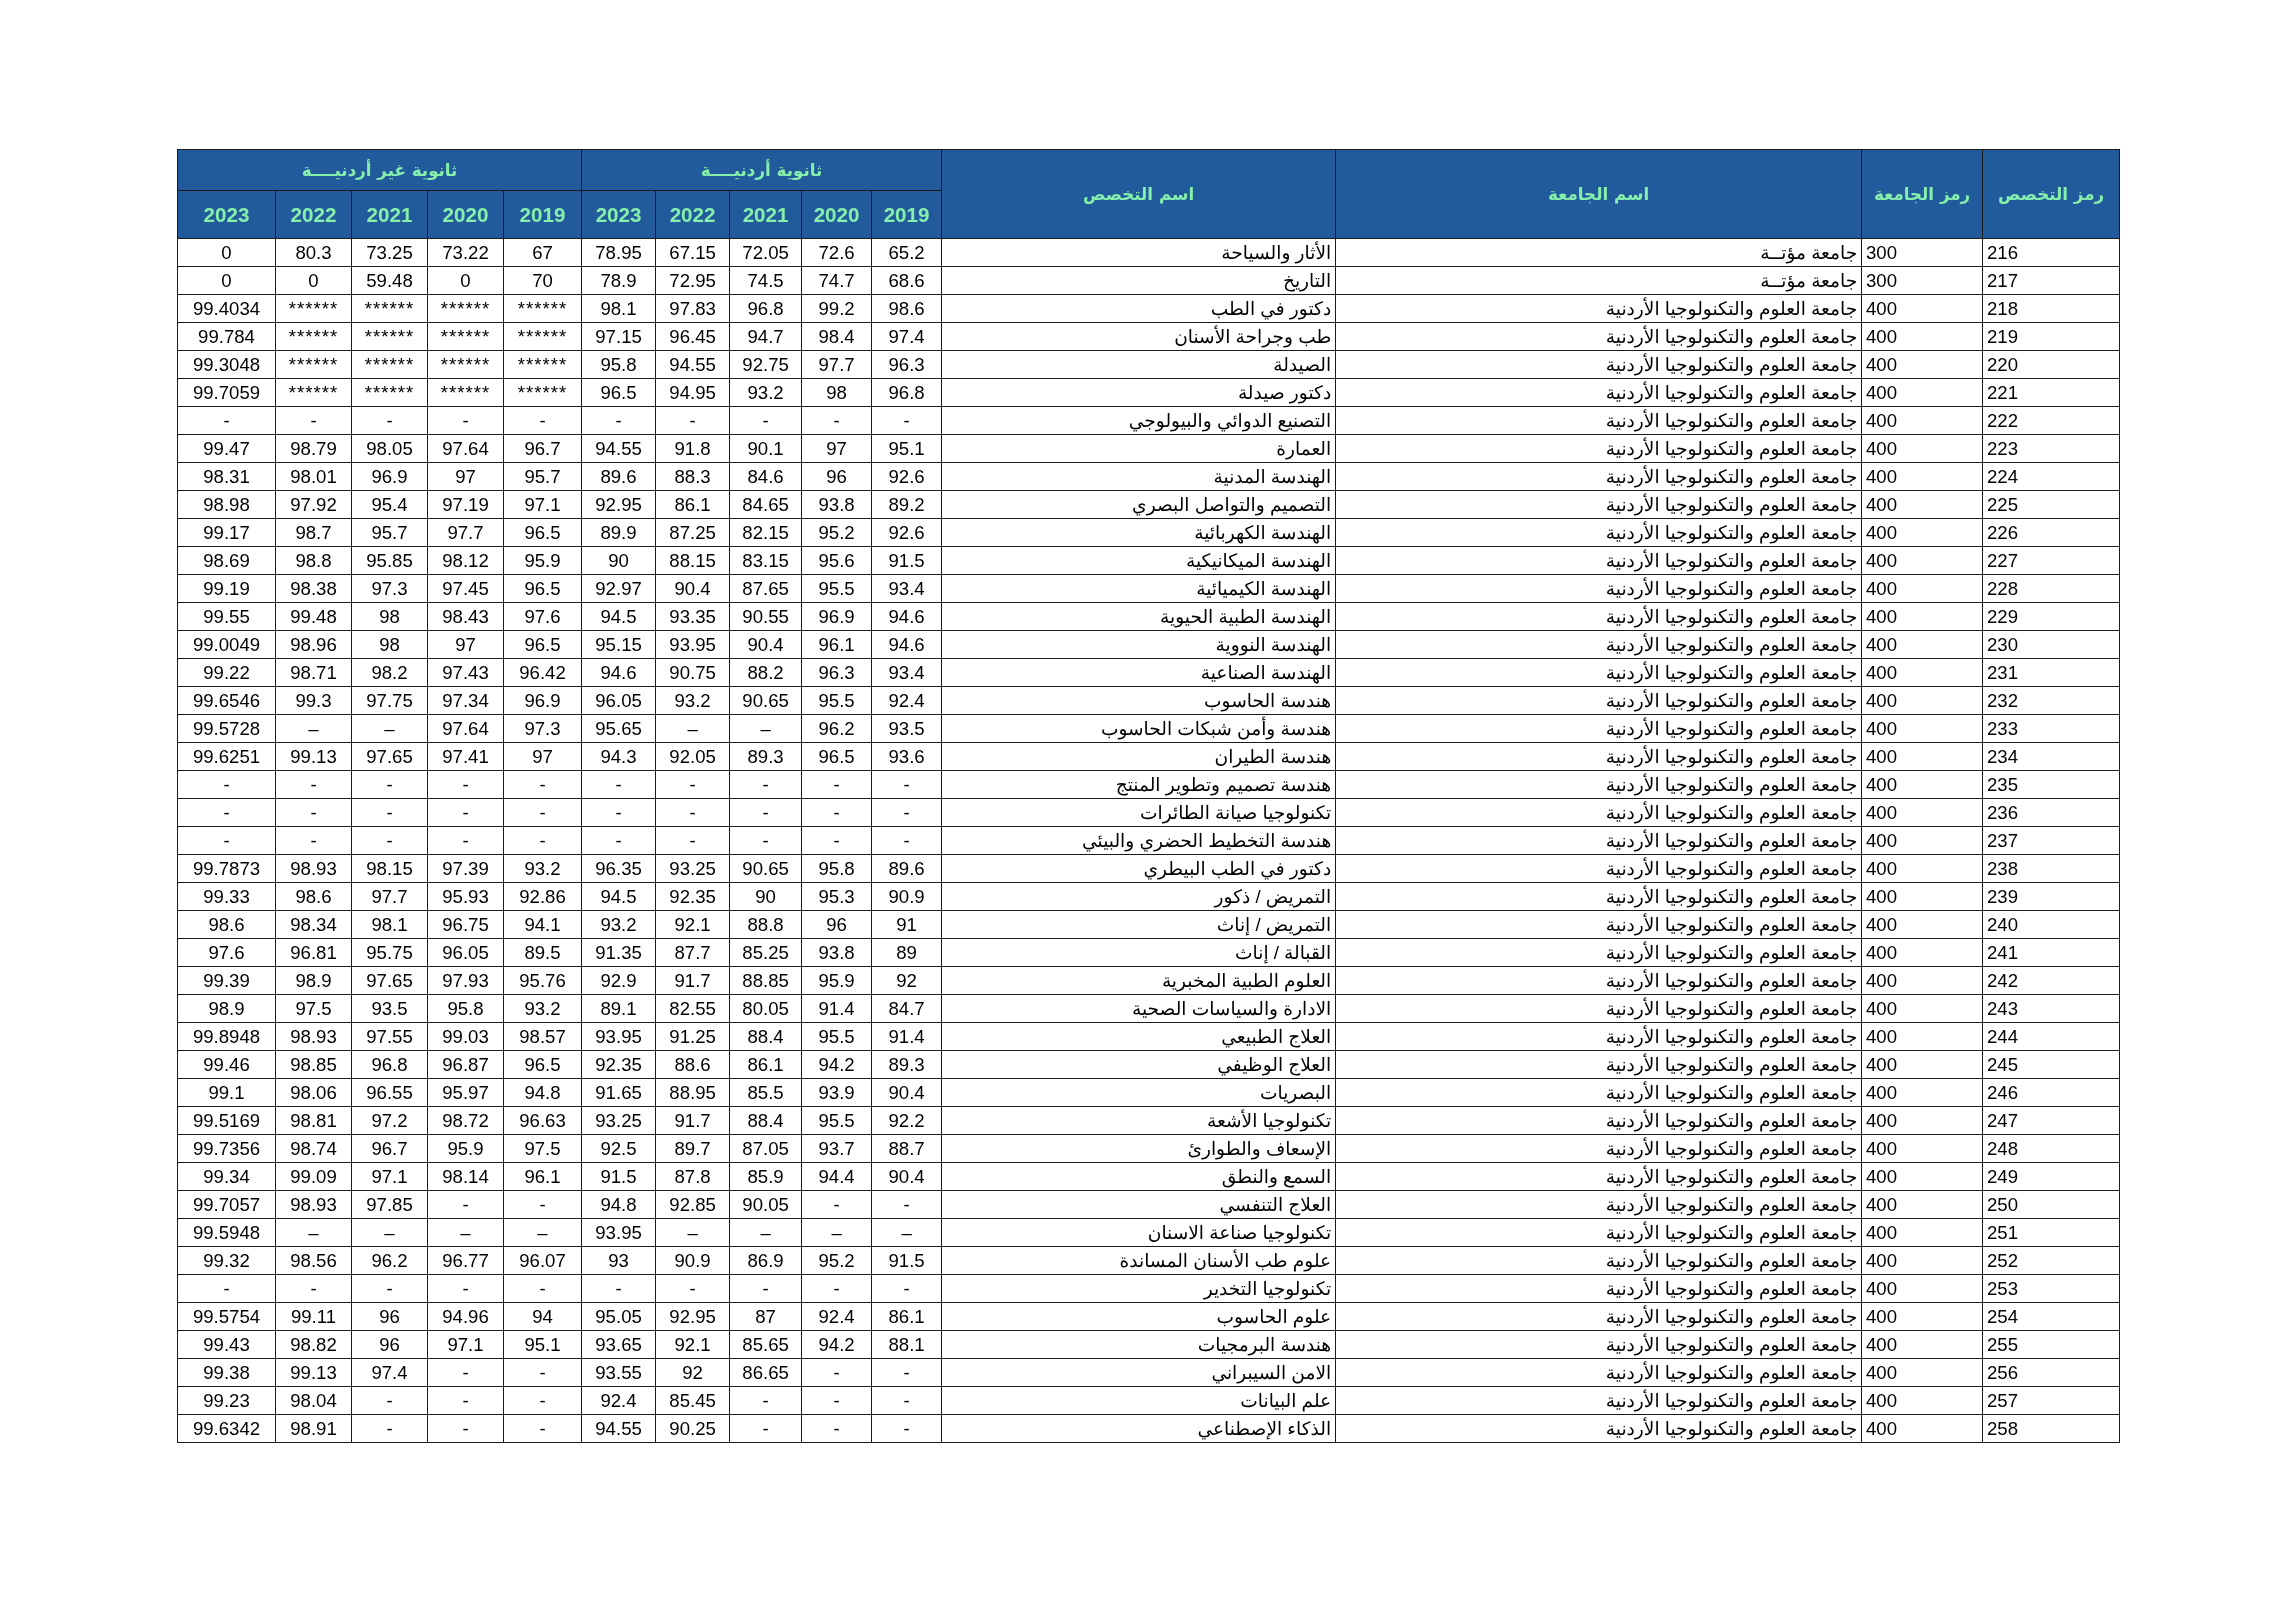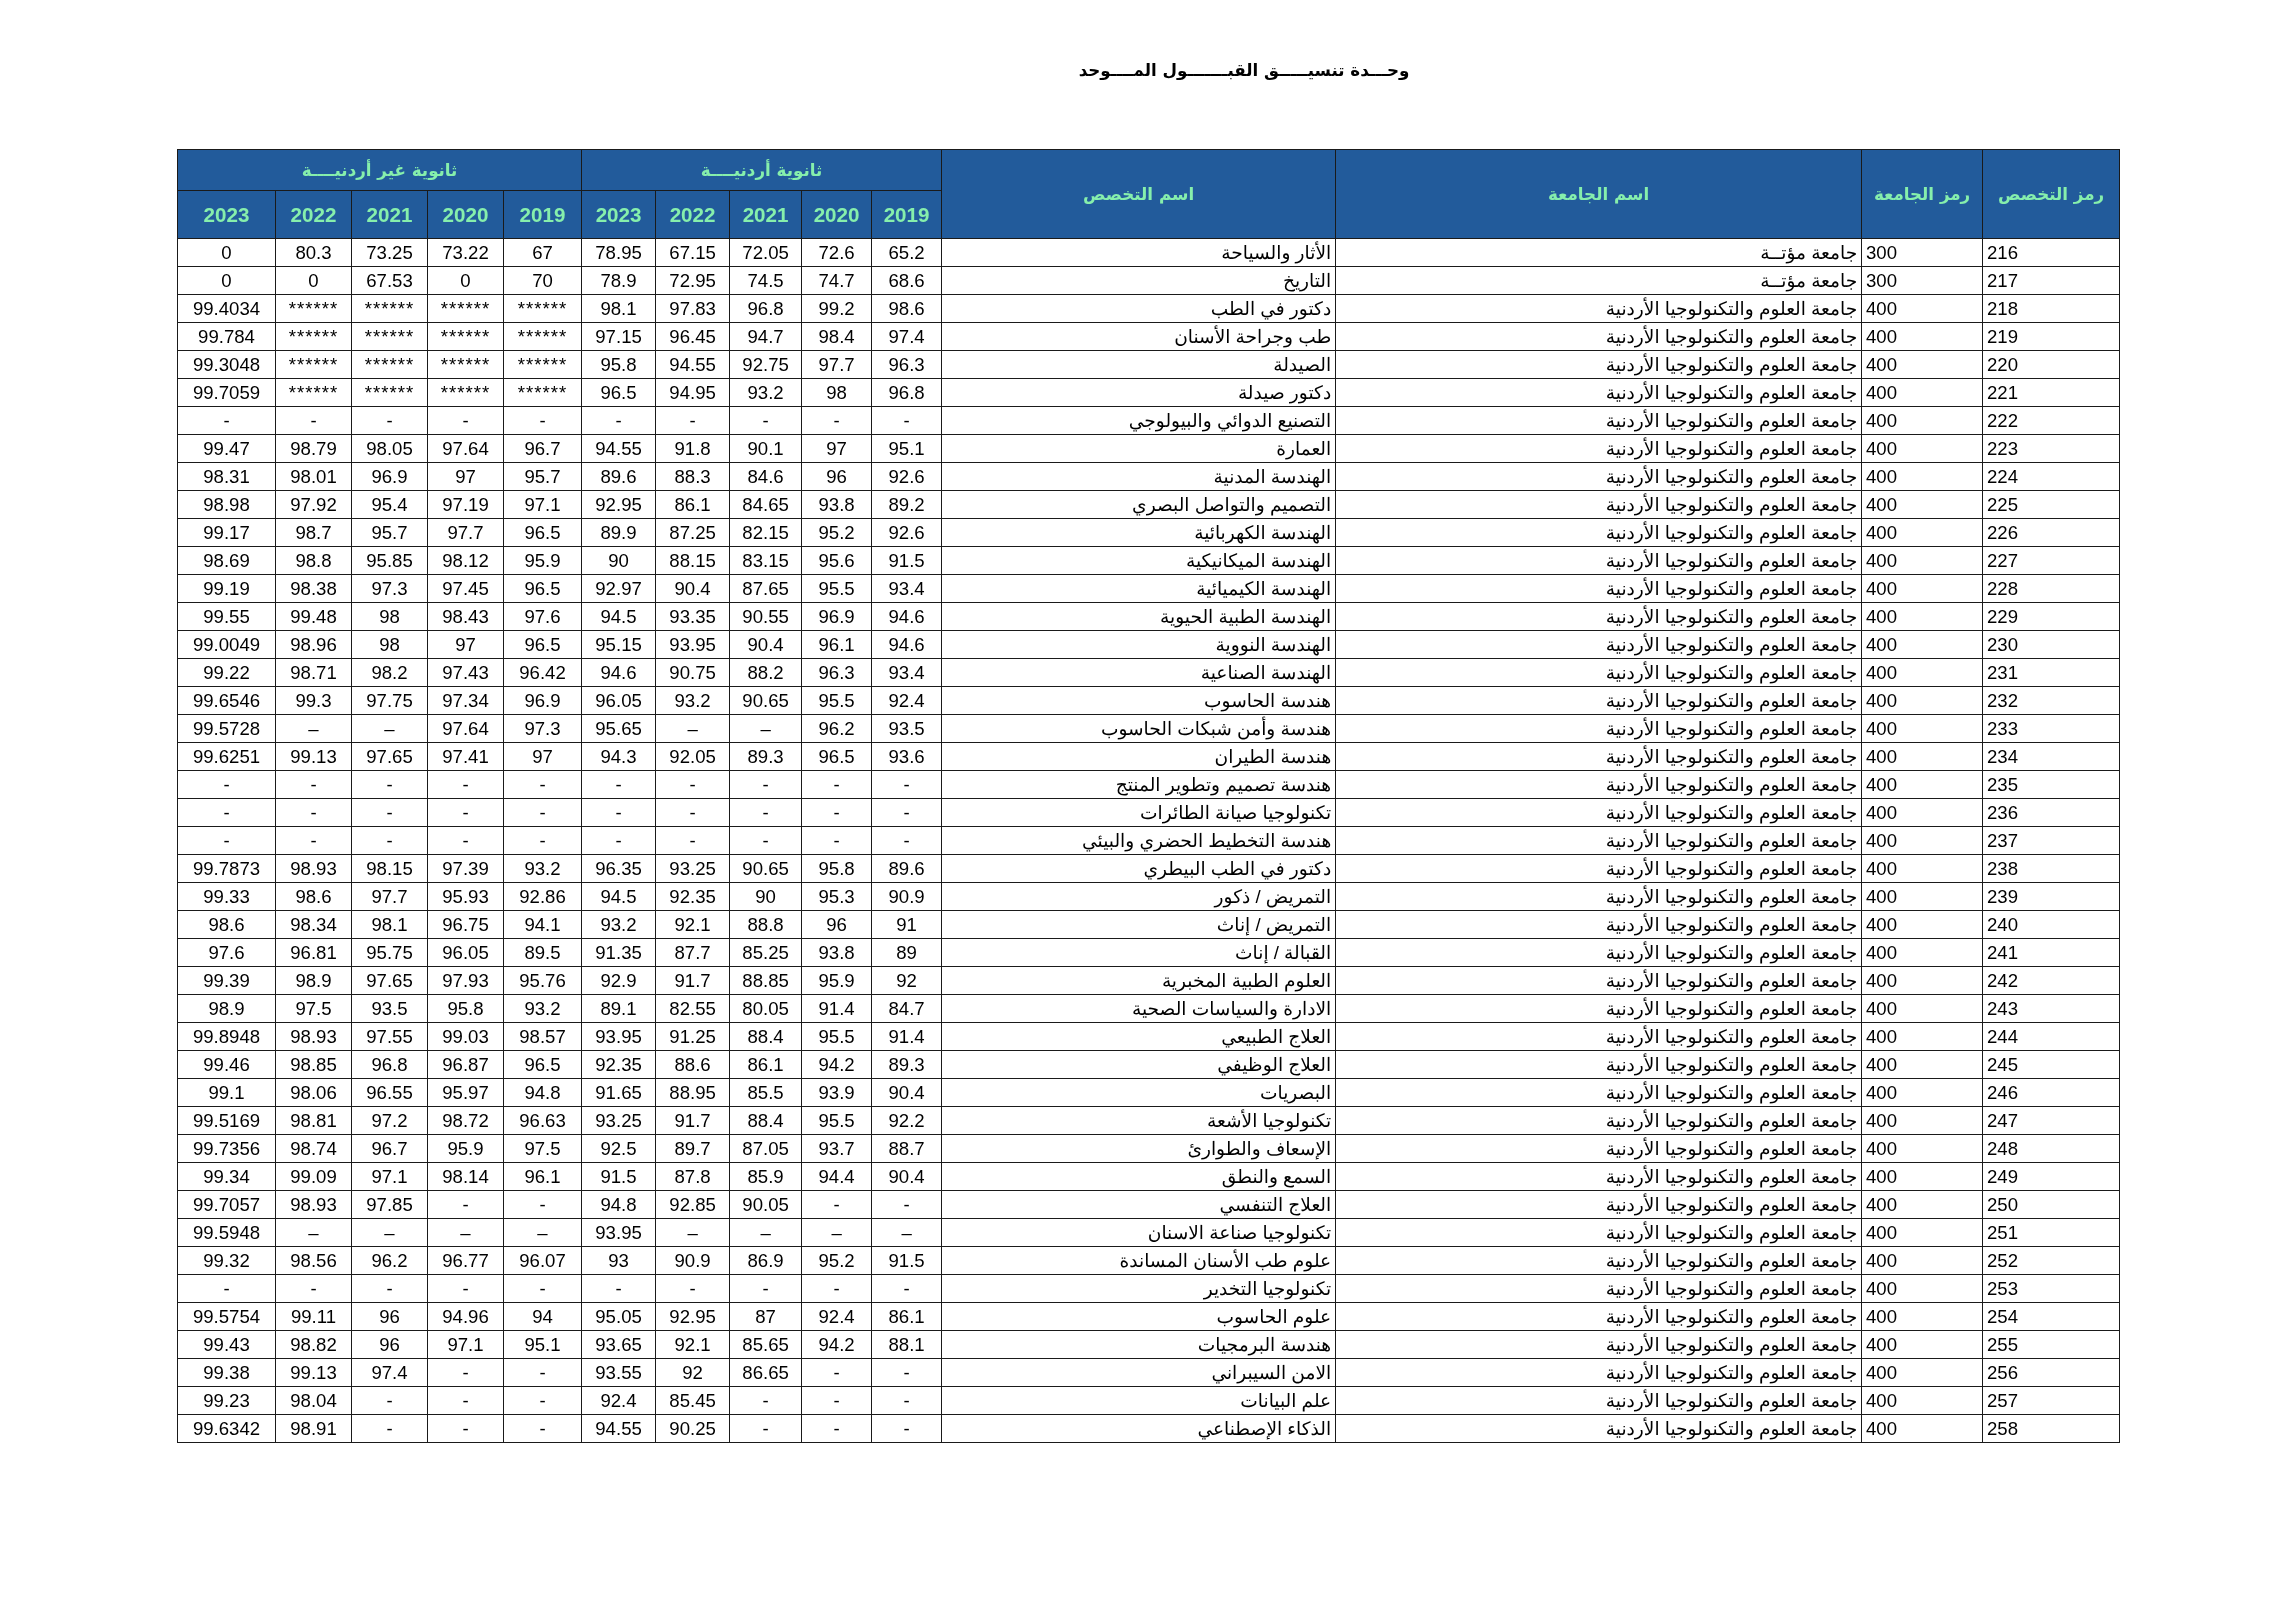--- a/index.html
+++ b/index.html
@@ -16,21 +16,20 @@
   td.num { text-align: center; font-size: 18.6px; }
   td.code { text-align: left; direction: ltr; }
   td.code-r { text-align: left; direction: ltr; }
   td.txt { text-align: right; font-family: "DejaVu Sans", sans-serif; font-size: 14.7px; }
   td.stars { font-size: 12.7px; letter-spacing: 1px; }
 </style>
 </head>
 <body>
 
 <div class="titles">
-  <div class="title1">وحـــدة تنسيـــــق القبـــــــول المــــوحد</div>
 </div>
 
 <table class="grid">
   <colgroup>
     <col style="width:137px">
       <col style="width:121px">
       <col style="width:526px">
       <col style="width:394px">
     <col style="width:70px">
       <col style="width:70px">
@@ -87,21 +86,21 @@
         <td class="code-r">300</td>
         <td class="txt">جامعة مؤتــة</td>
         <td class="txt">التاريخ</td>
         <td class="num">68.6</td>
         <td class="num">74.7</td>
         <td class="num">74.5</td>
         <td class="num">72.95</td>
         <td class="num">78.9</td>
         <td class="num">70</td>
         <td class="num">0</td>
-        <td class="num">67.53</td>
+        <td class="num">59.48</td>
         <td class="num">0</td>
         <td class="num">0</td>
       </tr>
       <tr>
         <td class="code">218</td>
         <td class="code-r">400</td>
         <td class="txt">جامعة العلوم والتكنولوجيا الأردنية</td>
         <td class="txt">دكتور في الطب</td>
         <td class="num">98.6</td>
         <td class="num">99.2</td>

